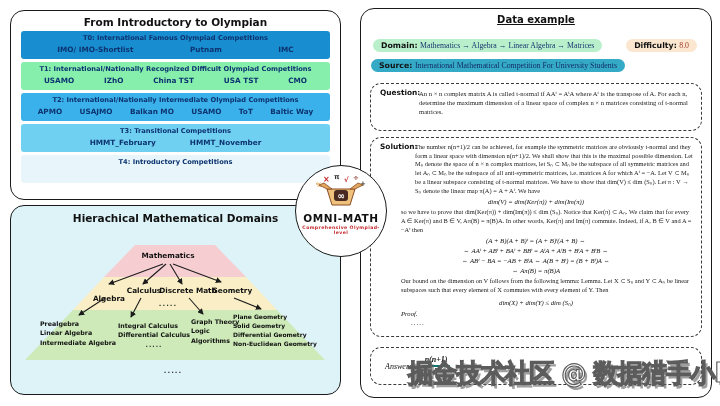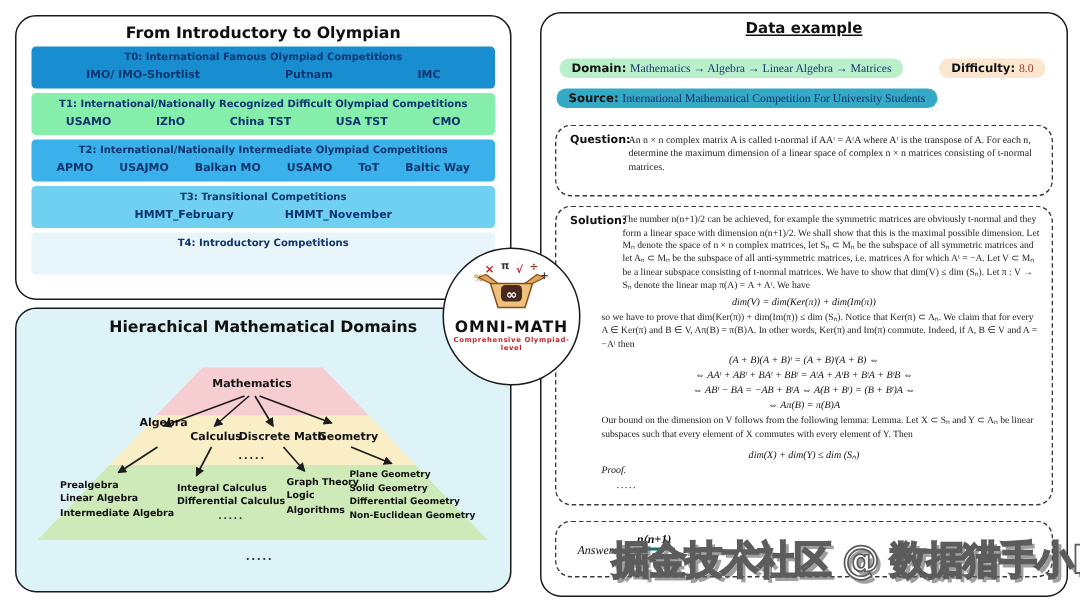--- a/index.html
+++ b/index.html
@@ -127,21 +127,21 @@
       <line x1="156" y1="59" x2="133" y2="79" marker-end="url(#ah)"></line>
       <line x1="160" y1="59" x2="172" y2="79" marker-end="url(#ah)"></line>
       <line x1="163" y1="59" x2="211" y2="77" marker-end="url(#ah)"></line>
       <line x1="95" y1="93" x2="69" y2="110" marker-end="url(#ah)"></line>
       <line x1="131" y1="93" x2="121" y2="112" marker-end="url(#ah)"></line>
       <line x1="179" y1="93" x2="193" y2="109" marker-end="url(#ah)"></line>
       <line x1="224" y1="93" x2="251" y2="104" marker-end="url(#ah)"></line>
     </g>
   </svg>
   <span class="pyr-label" style="left:158px;top:46px;">Mathematics</span>
-  <span class="pyr-label" style="left:99px;top:72px;">Algebra</span>
+  <span class="pyr-label" style="left:99px;top:89px;">Algebra</span>
   <span class="pyr-label" style="left:134px;top:81px;">Calculus</span>
   <span class="pyr-label" style="left:178px;top:81px;">Discrete Math</span>
   <span class="pyr-label" style="left:222px;top:81px;">Geometry</span>
   <span class="dots" style="left:158px;top:95px;">.....</span>
   <div class="pyr-group" style="left:30px;top:114px;">
     <span style="display:block">Prealgebra</span>
     <span style="display:block">Linear Algebra</span>
     <span style="display:block">Intermediate Algebra</span>
   </div>
   <div class="pyr-group" style="left:108px;top:116px;">

